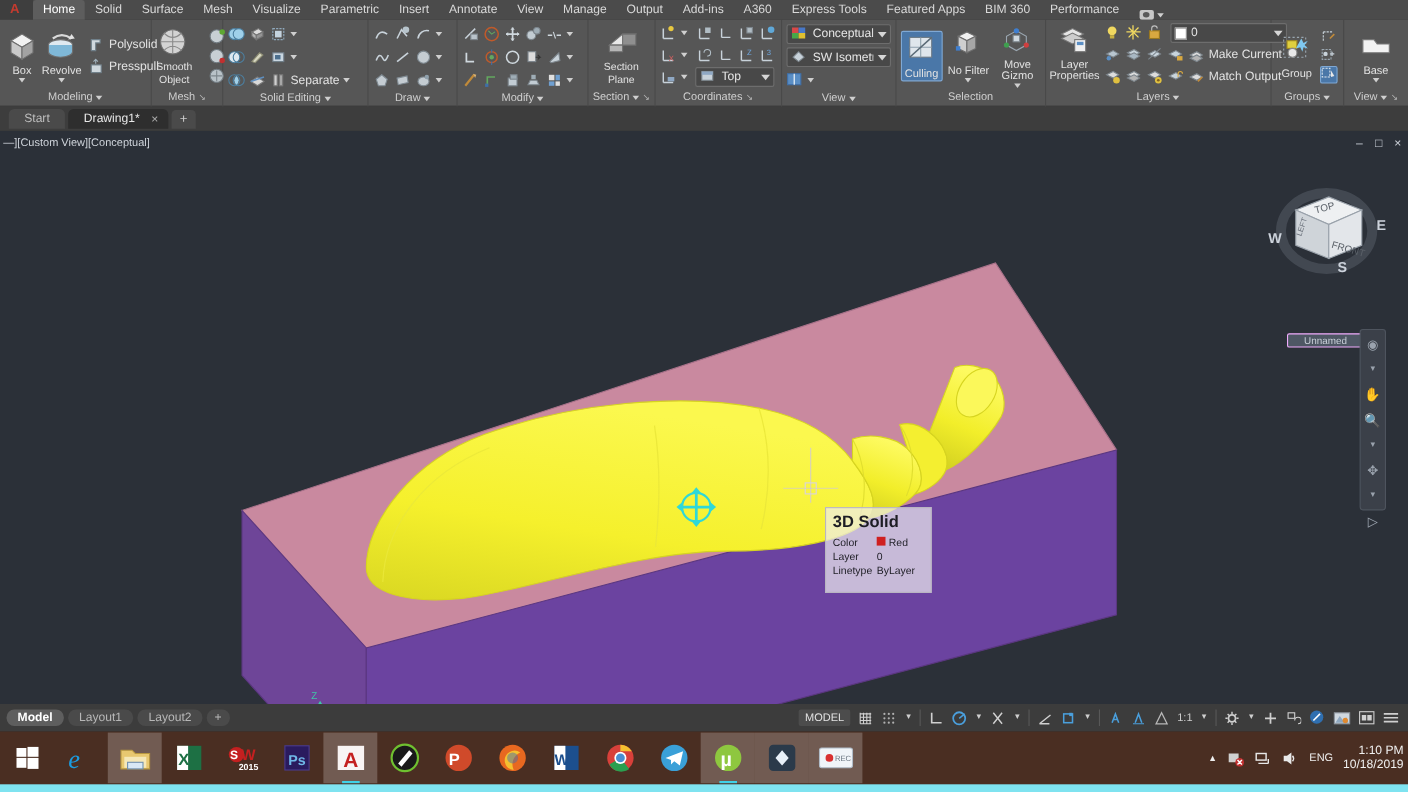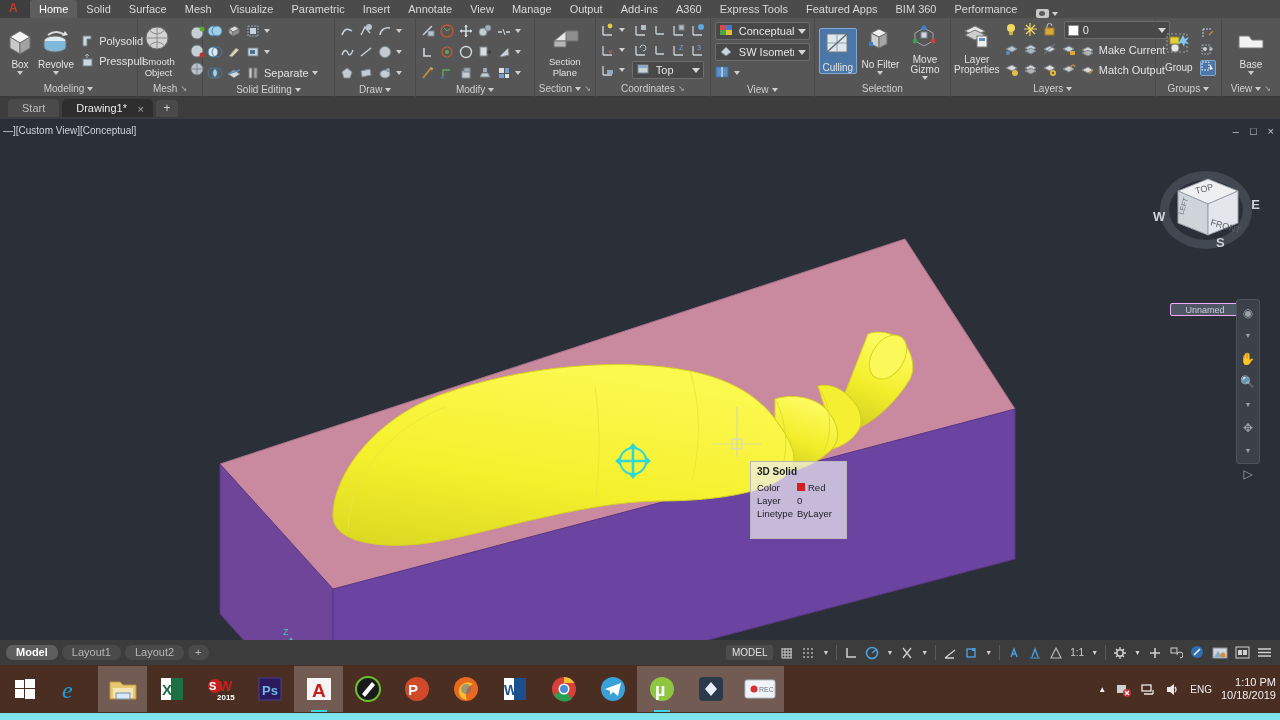--- a/index.html
+++ b/index.html
@@ -66,21 +66,21 @@
     background:#2b3038; overflow:hidden; }
   .vplabel{ position:absolute; left:3px; top:6px; color:#cfd4db; font-size:10px; }
   .winbtns{ position:absolute; right:6px; top:6px; color:#c9ced6; font-size:11px;
     display:flex; gap:11px; }
 
   
   .shape{ position:absolute; }
   .tooltip{ position:absolute; left:750px; top:342px; width:97px; height:78px;
     background:rgba(238,236,240,0.70); border:1px solid #b9b6c0;
     font-size:9.5px; color:#1d1d24; padding:4px 6px; }
-  .tt-title{ font-weight:bold; font-size:10px; margin-bottom:4px; }
+  .tt-title{ font-weight:bold; font-size:15px; margin-bottom:4px; }
   .tt-row{ display:flex; height:13px; align-items:center; }
   .tt-k{ width:40px; }
   .tt-sw{ width:8px;height:8px;background:#cf2020;margin-right:3px;display:inline-block;}
 
   
   .vcube{ position:absolute; right:18px; top:38px; width:110px; height:105px; }
   .vring{ position:absolute; left:8px; top:14px; width:92px; height:78px;
     border:9px solid rgba(150,160,175,0.22); border-radius:50%; }
   .vcn{ position:absolute; color:#cdd3dc; font-size:13px; font-weight:bold;}
   .unnamed{ position:absolute; left:18px; top:146px; width:70px; height:13px;

